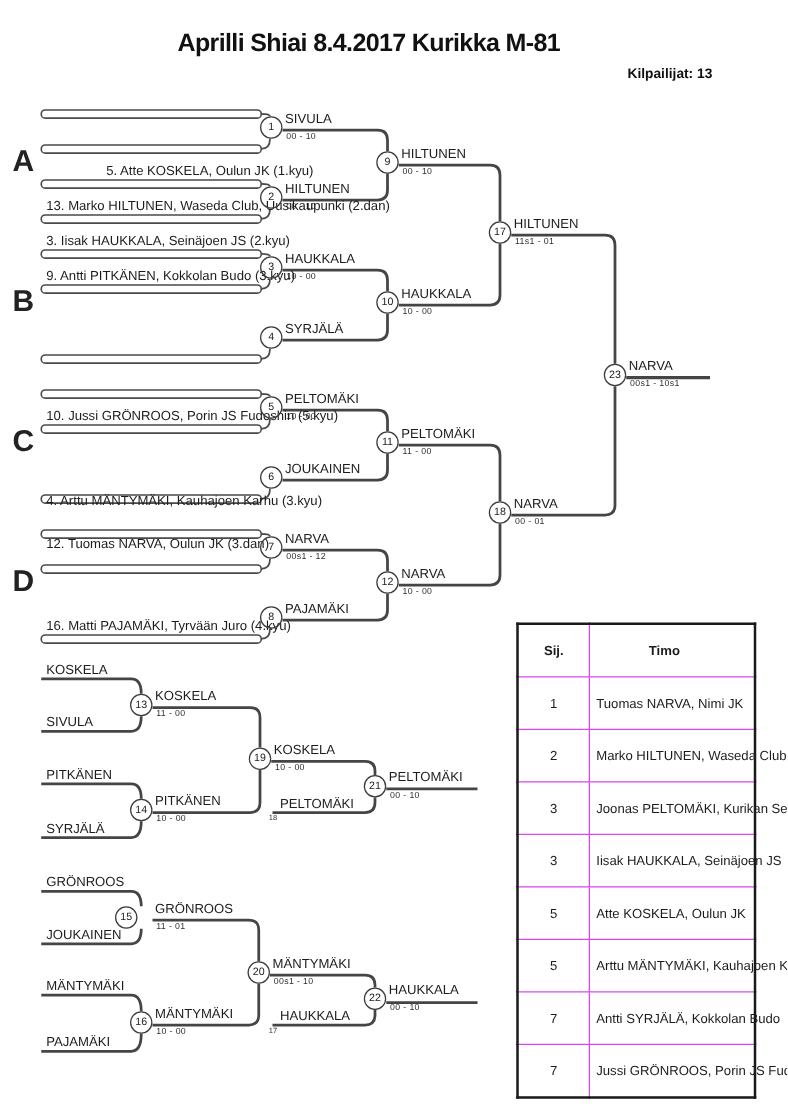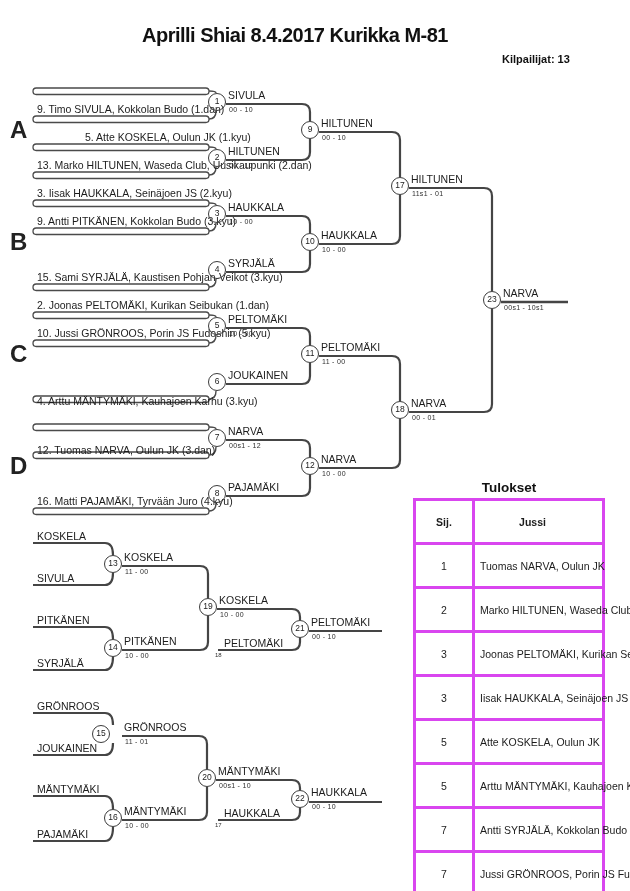--- a/index.html
+++ b/index.html
@@ -27,21 +27,21 @@
   .win      { fill:none; stroke:#454545; stroke-width:2.2; }
   .rep      { fill:none; stroke:#454545; stroke-width:2.2; }
   .finalw   { fill:none; stroke:#454545; stroke-width:2.6; }
   .results-title { font-size:13.5px; font-weight:bold; text-align:center; color:#111; }
   table.results {
     position:absolute; left:413px; top:498px; width:192px;
     border-collapse:collapse; table-layout:fixed; border:2px solid #1a1a1a;
     font-size:10.5px; color:#1c1c1c;
   }
   table.results th, table.results td {
-    border:3px solid #d946ef; height:17px; padding:12px; overflow:visible;
+    border:1px solid #d946ef; height:17px; padding:12px; overflow:visible;
     white-space:nowrap; font-weight:normal;
   }
   table.results th { font-weight:bold; text-align:center; }
   table.results .sij { width:32px; text-align:center; }
   table.results .nimi { padding-left:5px; text-align:left; }
   table.results th.nimi { text-align:center; padding-left:0; }
 </style>
 </head>
 <body>
 
@@ -143,30 +143,27 @@
   <div class="abs sc" style="left:504px; top:304px;">00s1 - 10s1</div>
   <div class="abs sc" style="left:125px; top:568px;">11 - 00</div>
   <div class="abs sc" style="left:125px; top:652px;">10 - 00</div>
   <div class="abs sc" style="left:220px; top:611px;">10 - 00</div>
   <div class="abs sc" style="left:312px; top:633px;">00 - 10</div>
   <div class="abs sc" style="left:125px; top:738px;">11 - 01</div>
   <div class="abs sc" style="left:125px; top:822px;">10 - 00</div>
   <div class="abs sc" style="left:219px; top:782px;">00s1 - 10</div>
   <div class="abs sc" style="left:312px; top:803px;">00 - 10</div>
 
-  <div class="abs pt" style="left:37px; top:103px;">9. Timo SIVULA, Kokkolan Budo (1.dan)</div>
   <div class="abs pt" style="left:37px; top:131px;padding-left:48px;">5. Atte KOSKELA, Oulun JK (1.kyu)</div>
   <div class="abs pt" style="left:37px; top:159px;">13. Marko HILTUNEN, Waseda Club, Uusikaupunki (2.dan)</div>
   <div class="abs pt" style="left:37px; top:187px;">3. Iisak HAUKKALA, Seinäjoen JS (2.kyu)</div>
   <div class="abs pt" style="left:37px; top:215px;">9. Antti PITKÄNEN, Kokkolan Budo (3.kyu)</div>
-  <div class="abs pt" style="left:37px; top:271px;">15. Sami SYRJÄLÄ, Kaustisen Pohjan-Veikot (3.kyu)</div>
-  <div class="abs pt" style="left:37px; top:299px;">2. Joonas PELTOMÄKI, Kurikan Seibukan (1.dan)</div>
   <div class="abs pt" style="left:37px; top:327px;">10. Jussi GRÖNROOS, Porin JS Fudoshin (5.kyu)</div>
   <div class="abs pt" style="left:37px; top:395px;">4. Arttu MÄNTYMÄKI, Kauhajoen Karhu (3.kyu)</div>
-  <div class="abs pt" style="left:37px; top:444px;">12. Tuomas NARVA, Oulun JK (3.dan)</div>
+  <div class="abs pt" style="left:37px; top:429px;">12. Tuomas NARVA, Oulun JK (3.dan)</div>
   <div class="abs pt" style="left:37px; top:495px;">16. Matti PAJAMÄKI, Tyrvään Juro (4.kyu)</div>
 
   <div class="abs wl" style="left:228px; top:89px;">SIVULA</div>
   <div class="abs wl" style="left:228px; top:145px;">HILTUNEN</div>
   <div class="abs wl" style="left:228px; top:201px;">HAUKKALA</div>
   <div class="abs wl" style="left:228px; top:257px;">SYRJÄLÄ</div>
   <div class="abs wl" style="left:228px; top:313px;">PELTOMÄKI</div>
   <div class="abs wl" style="left:228px; top:369px;">JOUKAINEN</div>
   <div class="abs wl" style="left:228px; top:425px;">NARVA</div>
   <div class="abs wl" style="left:228px; top:481px;">PAJAMÄKI</div>
@@ -216,32 +213,31 @@
   <div class="abs mc" style="left:483px; top:291px;">23</div>
   <div class="abs mc" style="left:104px; top:555px;">13</div>
   <div class="abs mc" style="left:104px; top:639px;">14</div>
   <div class="abs mc" style="left:199px; top:598px;">19</div>
   <div class="abs mc" style="left:291px; top:620px;">21</div>
   <div class="abs mc" style="left:92px; top:725px;">15</div>
   <div class="abs mc" style="left:104px; top:809px;">16</div>
   <div class="abs mc" style="left:198px; top:769px;">20</div>
   <div class="abs mc" style="left:291px; top:790px;">22</div>
 
-  <div class="abs results-title" style="left:413px; top:480px; width:192px;">Tulokset</div>
   <table class="results">
     <thead>
       <tr>
         <th class="sij">Sij.</th>
-        <th class="nimi">Jussi</th>
+        <th class="nimi">Timo</th>
       </tr>
     </thead>
     <tbody>
       <tr>
           <td class="sij">1</td>
-          <td class="nimi">Tuomas NARVA, Oulun JK</td>
+          <td class="nimi">Tuomas NARVA, Nimi JK</td>
         </tr>
       <tr>
           <td class="sij">2</td>
           <td class="nimi">Marko HILTUNEN, Waseda Club, Uusikaupunki</td>
         </tr>
       <tr>
           <td class="sij">3</td>
           <td class="nimi">Joonas PELTOMÄKI, Kurikan Seibukan</td>
         </tr>
       <tr>

